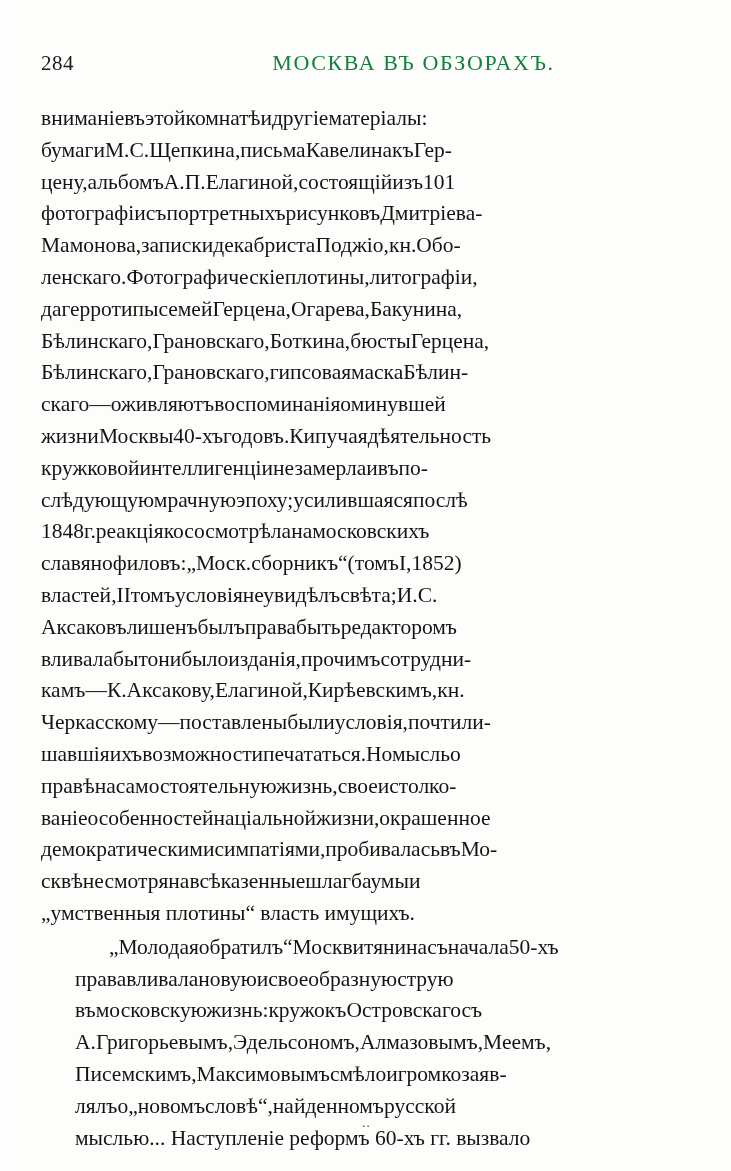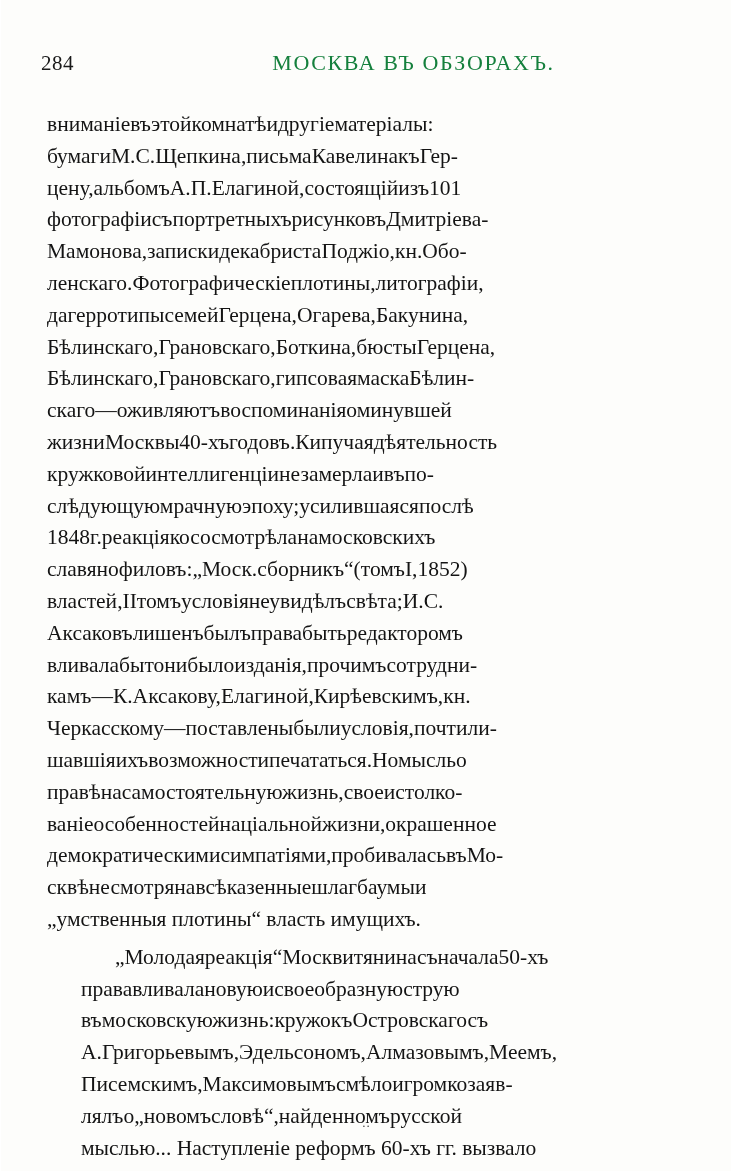--- a/index.html
+++ b/index.html
@@ -49,21 +49,21 @@
     position: absolute;
     left: 40px;
     top: 103px;
     width: 655px;
     font-size: 21.5px;
     line-height: 31.8px;
     color: #141414;
     text-align: justify;
   }
   .para {
-    margin: 6px;
+    margin: 0;
     text-align: justify;
     text-justify: inter-word;
   }
   .para + .para {
     margin-top: 2px;
   }
   .para.indent {
     text-indent: 34px;
   }
   .para span.line {
@@ -121,21 +121,21 @@
         <span class="line just"><span>камъ—К.</span><span>Аксакову,</span><span>Елагиной,</span><span>Кирѣевскимъ,</span><span>кн.</span></span>
         <span class="line just"><span>Черкасскому—поставлены</span><span>были</span><span>условія,</span><span>почти</span><span>ли-</span></span>
         <span class="line just"><span>шавшія</span><span>ихъ</span><span>возможности</span><span>печататься.</span><span>Но</span><span>мысль</span><span>о</span></span>
         <span class="line just"><span>правѣ</span><span>на</span><span>самостоятельную</span><span>жизнь,</span><span>с</span><span>в</span><span>о</span><span>е</span><span>истолко-</span></span>
         <span class="line just"><span>ваніе</span><span>особенностей</span><span>націальной</span><span>жизни,</span><span>окрашенное</span></span>
         <span class="line just"><span>демократическими</span><span>симпатіями,</span><span>пробивалась</span><span>въ</span><span>Мо-</span></span>
         <span class="line just"><span>сквѣ</span><span>несмотря</span><span>на</span><span>всѣ</span><span>казенные</span><span>шлагбаумы</span><span>и</span></span>
         <span class="line just last">„умственныя плотины“ власть имущихъ.</span>
       </p>
     <p class="para indent" id="p1">
-        <span class="line just" style="padding-left: 34px;"><span>„Молодая</span><span>реакція“</span><span>Москвитянина</span><span>съ</span><span>начала</span><span>50-хъ</span></span>
+        <span class="line just" style="padding-left: 34px;"><span>„Молодая</span><span>обратилъ“</span><span>Москвитянина</span><span>съ</span><span>начала</span><span>50-хъ</span></span>
         <span class="line just"><span>права</span><span>вливала</span><span>новую</span><span>и</span><span>своеобразную</span><span>струю</span></span>
         <span class="line just"><span>въ</span><span>московскую</span><span>жизнь:</span><span>кружокъ</span><span>Островскаго</span><span>съ</span></span>
         <span class="line just"><span>А.</span><span>Григорьевымъ,</span><span>Эдельсономъ,</span><span>Алмазовымъ,</span><span>Меемъ,</span></span>
         <span class="line just"><span>Писемскимъ,</span><span>Максимовымъ</span><span>смѣло</span><span>и</span><span>громко</span><span>заяв-</span></span>
         <span class="line just"><span>лялъ</span><span>о</span><span>„новомъ</span><span>словѣ“,</span><span>найденномъ</span><span>русской</span></span>
         <span class="line just last">мыслью... Наступленіе реформъ 60-хъ гг. вызвало</span>
       </p>
   </div>
 
   <div class="footer-mark">..</div>

